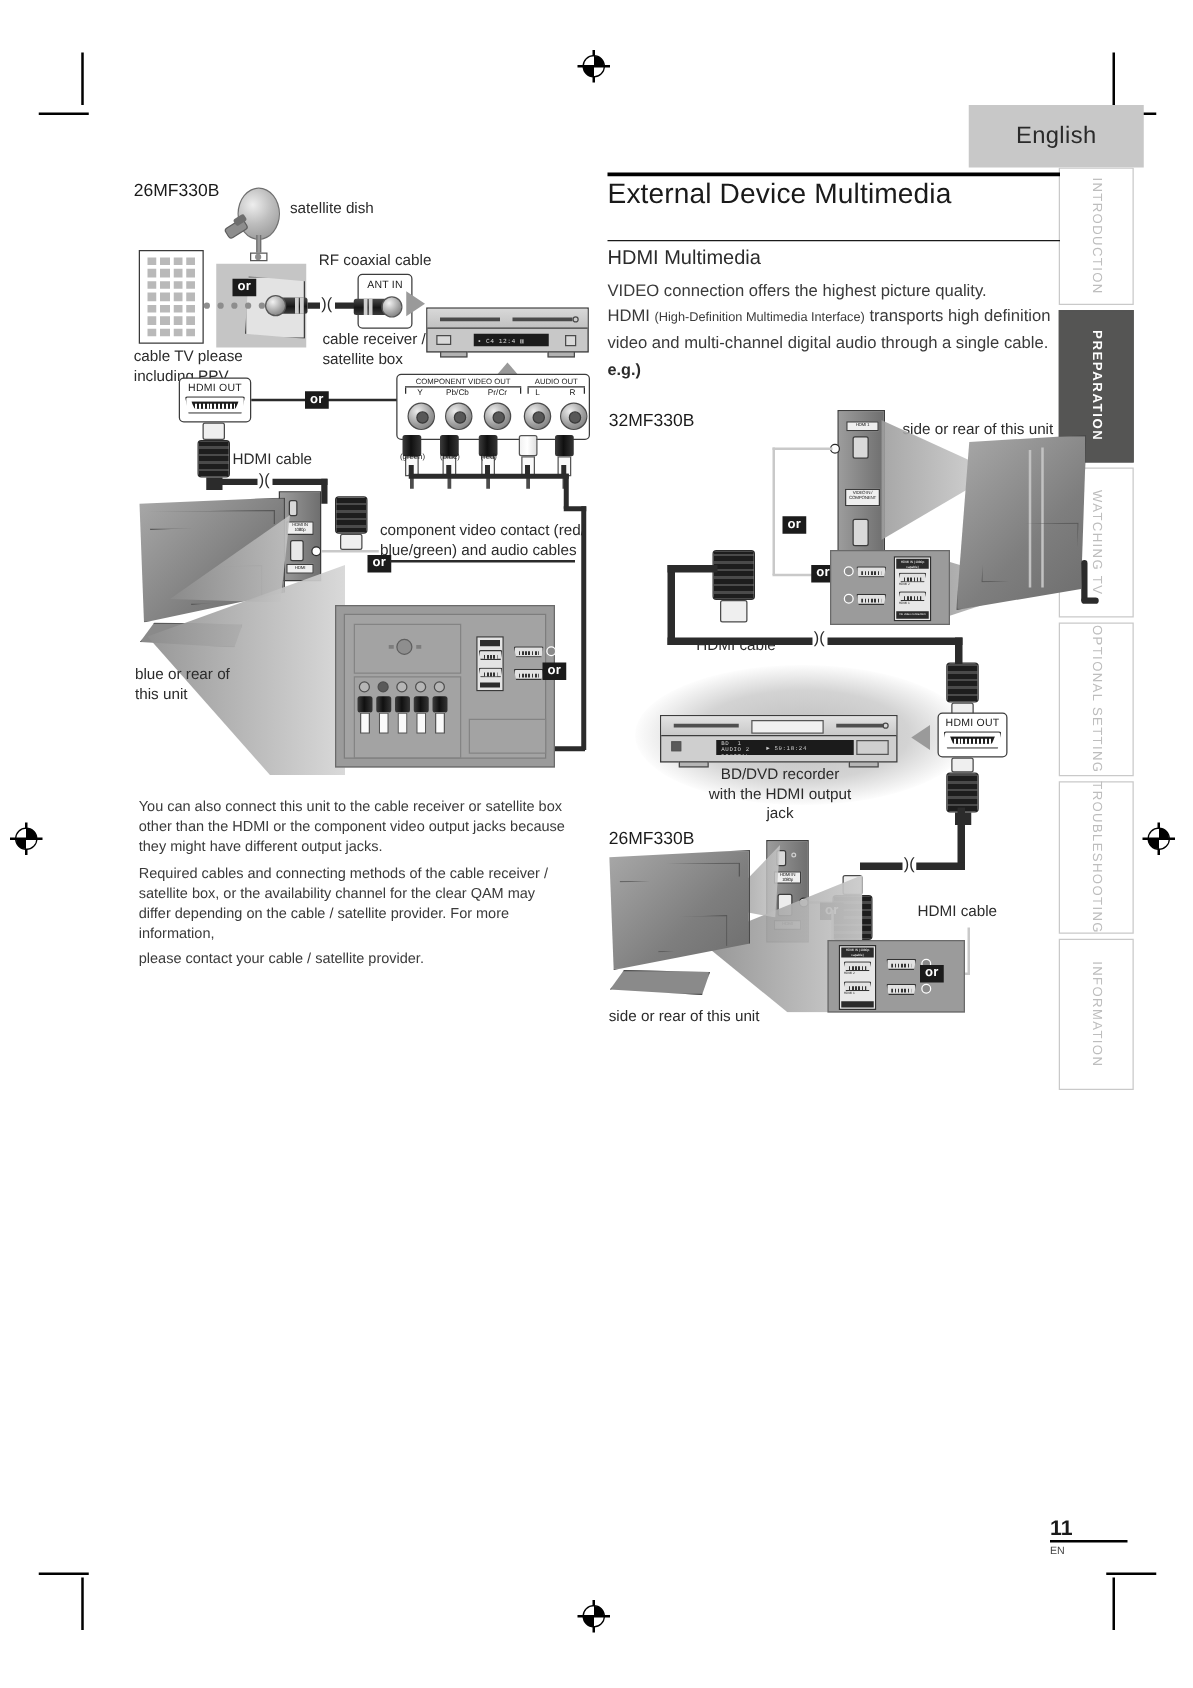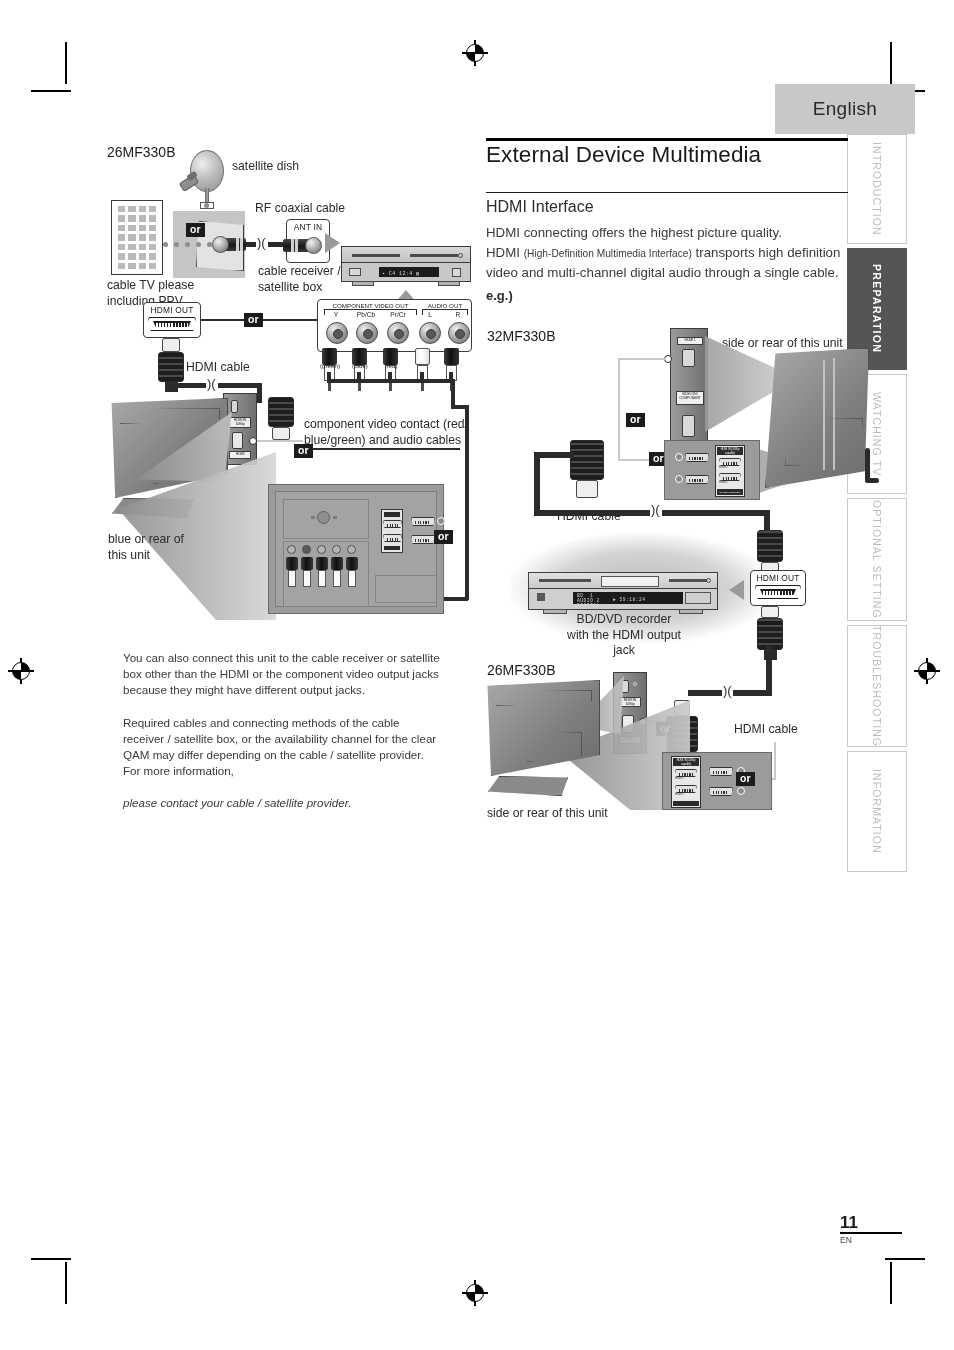--- a/index.html
+++ b/index.html
@@ -62,22 +62,22 @@
   .lbl{ position:absolute; font-size:12.2px; line-height:15.5px; color:#2b2b2b;}
 
   
   .orb{ position:absolute; background:#1b1b1b; color:#fff; font-weight:bold;
         font-size:10.5px; padding:1px 4px 2px; line-height:1;
         font-family:"Liberation Sans",sans-serif; letter-spacing:.2px;}
 
   
   .para{ position:absolute; left:107px; top:634px; width:352px;
          font-size:11.6px; line-height:16.2px; color:#3a3a3a;}
-  .para p{ margin:16px; }
-  .para p.last{ margin-top:2px;font-style:italic; }
+  .para p{ margin:4px; }
+  .para p.last{ margin-top:2px; }
 
   
   .pgnum{ position:absolute; left:840px; top:1213px; text-align:left;}
   .pgnum .n{ font-size:17px; font-weight:bold; color:#1a1a1a;}
   .pgnum .u{ width:62px; height:2.4px; background:#000; margin-top:-1px;}
   .pgnum .en{ font-size:8.5px; color:#444; margin-top:1px;}
 
   
   .dish{ position:absolute; }
   .dish .face{ width:34px;height:42px;border-radius:50%;
@@ -277,23 +277,23 @@
       <span>TROUBLESHOOTING</span>
     </div>
     <div class="side-tab" style="height:121px;">
       <span>INFORMATION</span>
     </div>
   </div>
 
   <div class="rule-top"></div>
   <div class="h1">External Device Multimedia</div>
   <div class="rule-mid"></div>
-  <div class="h2">HDMI Interface</div>
+  <div class="h2">HDMI Multimedia</div>
   <div class="body-r">
-    <span>HDMI connecting offers the highest picture quality.</span><br>
+    <span>VIDEO connection offers the highest picture quality.</span><br>
     <span>HDMI </span><span class="sm">(High-Definition Multimedia Interface)</span><span> transports high definition</span><br>
     <span>video and multi-channel digital audio through a single cable.</span>
   </div>
   <div class="eg">e.g.)</div>
 
   <div class="model" style="left:107px;top:144px;">26MF330B</div>
 
   <div class="dish" style="left:190px;top:150px;">
     <div class="face"></div>
       <div class="arm"></div>

